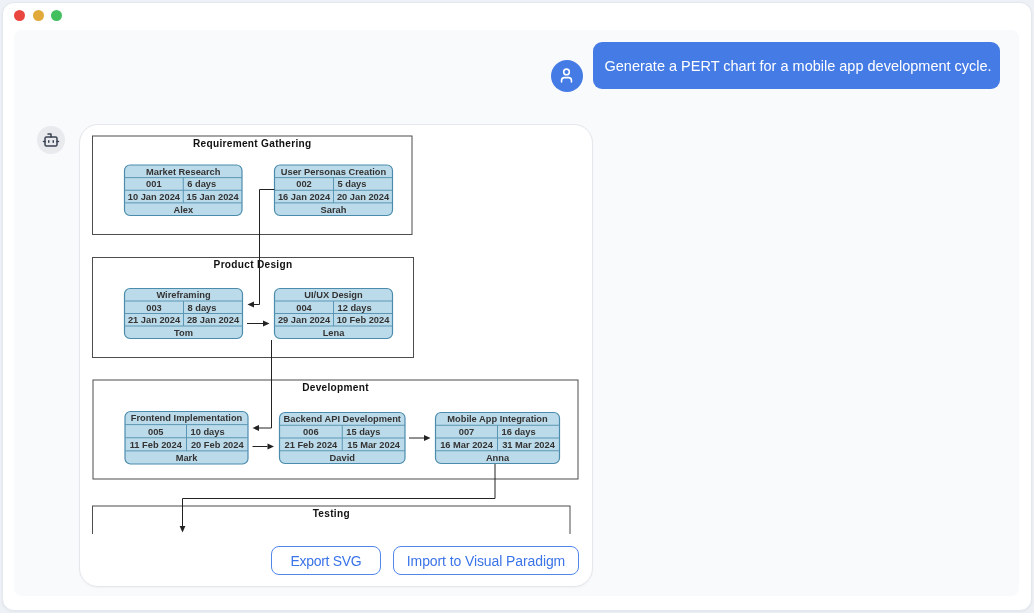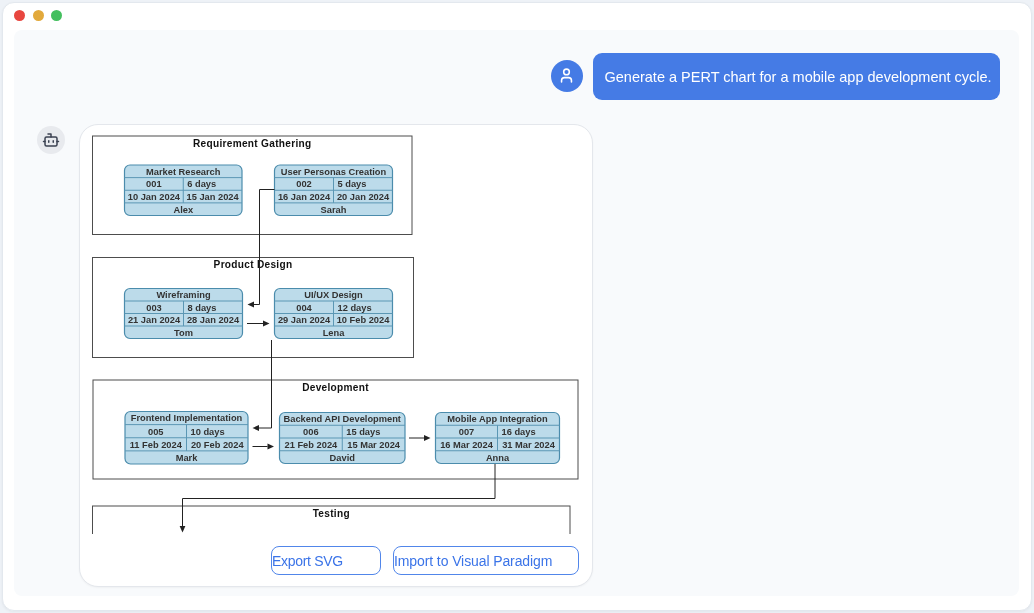--- a/index.html
+++ b/index.html
@@ -2,27 +2,27 @@
 <html><head>
 <meta charset="utf-8">
 <style>
   * { margin:0; padding:0; box-sizing:border-box; }
   html,body { width:1034px; height:613px; background:#eef2f7; font-family:"Liberation Sans", sans-serif; }
   #window { position:absolute; left:2px; top:2px; width:1030px; height:609px; background:#ffffff;
             border:1px solid #e3e8ee; border-radius:12px; box-shadow:0 1px 3px rgba(0,0,0,0.05); }
   .dot { position:absolute; width:11px; height:11px; border-radius:50%; top:7px; }
   #content { position:absolute; left:11px; top:27px; width:1005px; height:566px; background:#f8fafc; border-radius:8px; }
   #uavatar { position:absolute; left:537px; top:30px; width:32px; height:32px; border-radius:50%; background:#457be5; }
-  #ububble { position:absolute; left:578.5px; top:23px; width:407px; height:47px; border-radius:9px; background:#457be5;
+  #ububble { position:absolute; left:578.5px; top:12px; width:407px; height:47px; border-radius:9px; background:#457be5;
              color:#ffffff; font-size:14.5px; line-height:48px; padding-left:12px; }
   #bavatar { position:absolute; left:23px; top:96px; width:28px; height:28px; border-radius:50%; background:#e8eaee; }
   #card { position:absolute; left:65px; top:94px; width:514px; height:463px; background:#ffffff;
           border:1px solid #e4e7ec; border-radius:19px; overflow:hidden; box-shadow:0 1px 2px rgba(0,0,0,0.04); }
   .btn { position:absolute; top:421px; height:28.5px; background:#ffffff; border:1.4px solid #5186ea; border-radius:8px;
-         color:#3b74e8; font-size:14px; letter-spacing:-0.3px; line-height:25px; padding-top:1.5px; }
+         color:#3b74e8; font-size:14px; letter-spacing:-0.3px; text-align:center; line-height:25px; padding-top:1.5px; }
   #btn1 { left:191px; width:110px; }
   #btn2 { left:313px; width:186px; letter-spacing:-0.1px; }
 </style>
 </head>
 <body>
 <div id="window">
   <div class="dot" style="left:11px; background:#e8463f;"></div>
   <div class="dot" style="left:29.5px; background:#e2a93b;"></div>
   <div class="dot" style="left:48px; background:#43bf5e;"></div>
   <div id="content">

